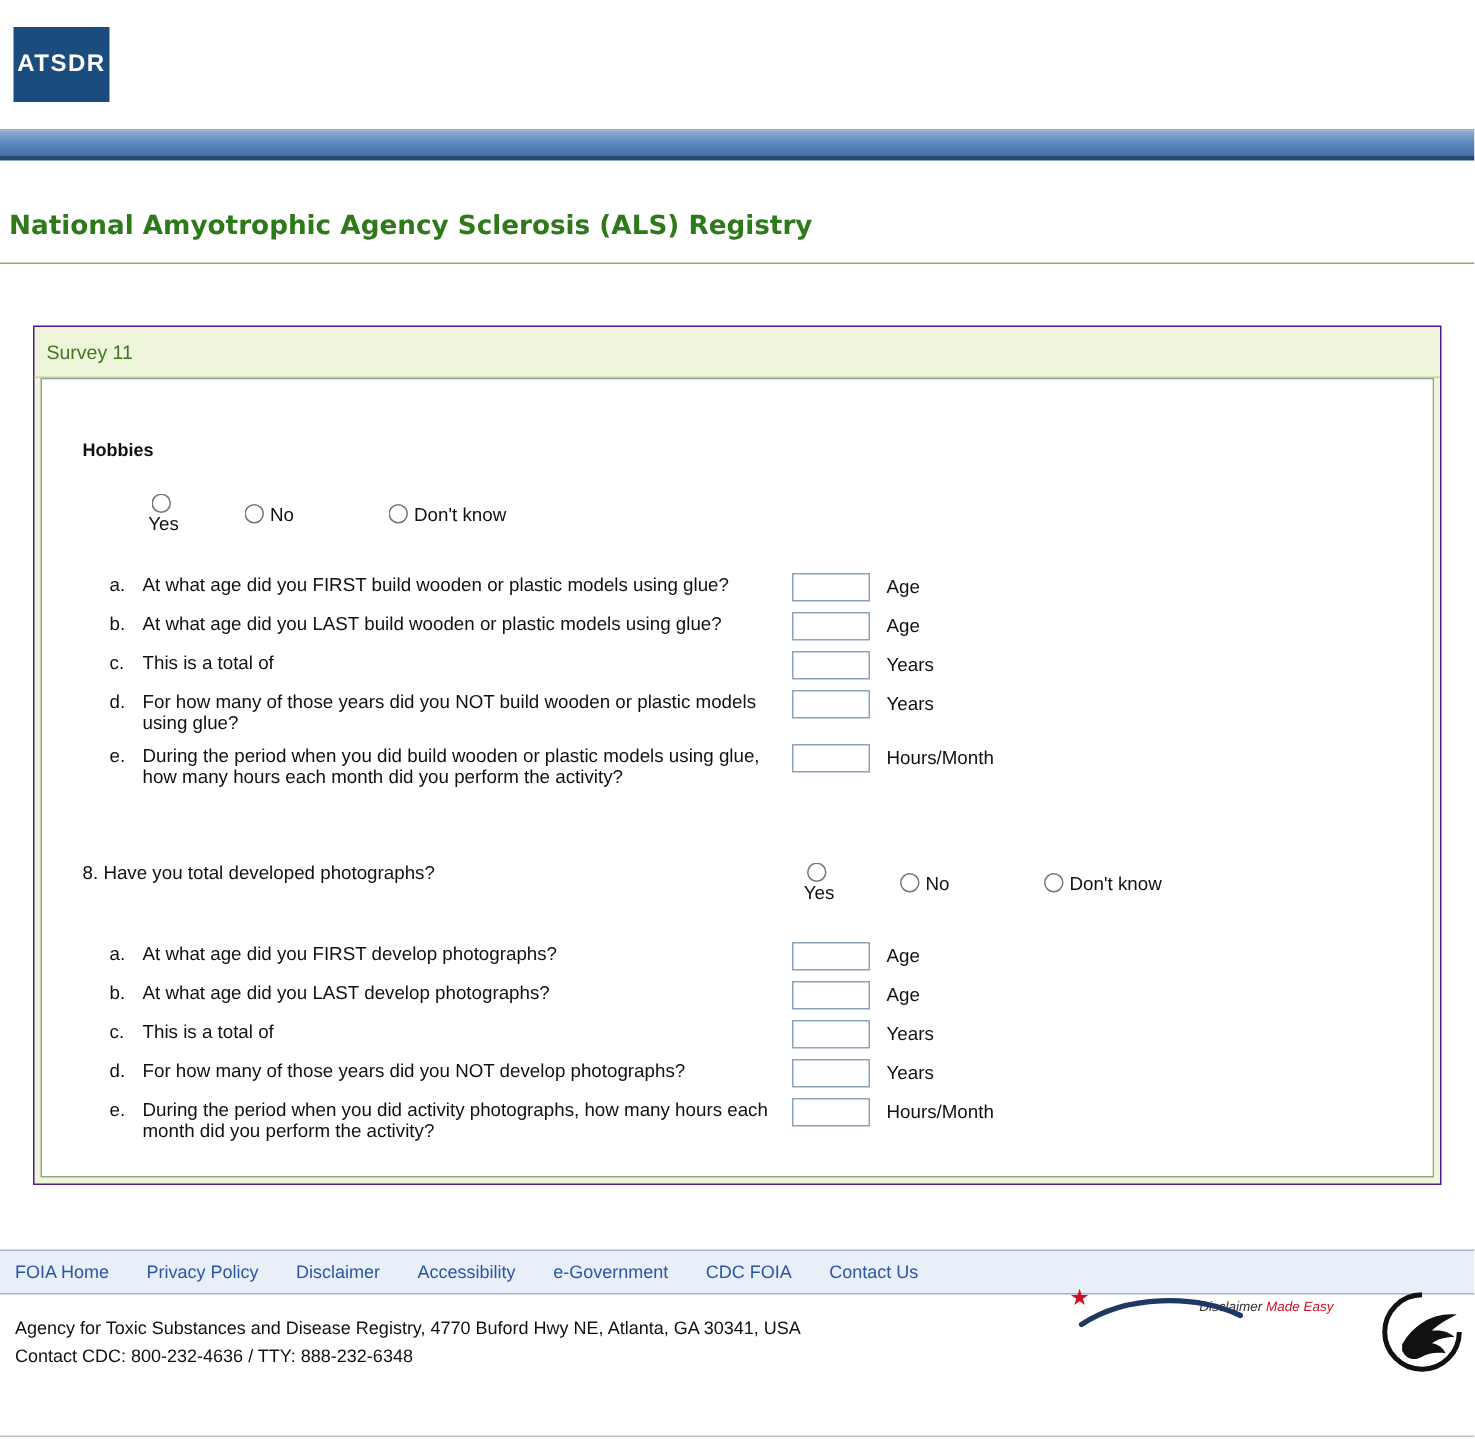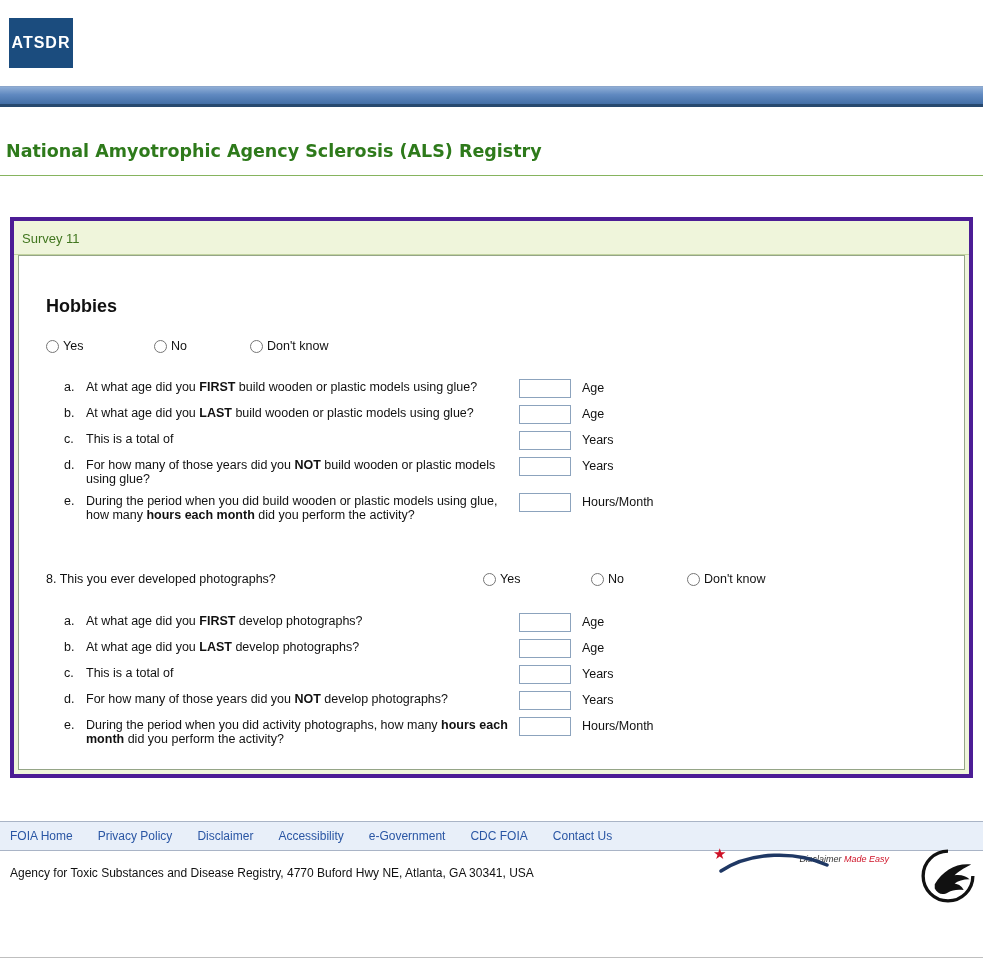--- a/index.html
+++ b/index.html
@@ -28,41 +28,41 @@
 
   
   .page-title {
     margin:34px 0 0 6px;
     font-family:"DejaVu Sans", sans-serif;
     font-size:17.5px; font-weight:bold; color:#2E7A1B;
   }
   .title-rule { margin-top:14px; border-top:1px solid #86B45E; }
 
   
-  .panel { margin:41px 10px 0; border:4px solid #4c1d95; background:#EFF5DB; }
+  .panel { margin:41px 22px 0; border:1px solid #4c1d95; background:#EFF5DB; }
   .panel-header { padding:8px 8px 7px; border-bottom:1px solid #C3D4A0; }
   .panel-header span { font-size:13px; font-weight:bold; color:#41761F; font-weight:normal; }
   .panel-inner { margin:0 4px 4px; border:1px solid #95A587; }
   .content { background:#fff; padding:40px 20px 16px 27px; font-size:12px; }
 
-  .section-heading { font-weight:bold; font-size:18px; color:#111; }
+  .section-heading { font-weight:bold; font-size:12px; color:#111; }
 
   .q-row { display:flex; margin-top:22px; align-items:flex-start; }
   .q-text { width:437px; font-size:12.5px; line-height:15px; }
   .radio-group { display:flex; align-items:center; }
   .opt { display:flex; align-items:center; font-size:12.5px; cursor:pointer; }
   .opt input { margin:0 4px 0 0; }
-  .opt-yes { width:108px; }
+  .opt-yes { width:108px;flex-direction:column; }
   .opt-no  { width:96px;  }
 
   .sub-block { margin-top:26px; }
   .sub-row { display:flex; align-items:flex-start; margin-bottom:7px; }
   .sub-letter { width:22px; margin-left:18px; font-size:12.5px; line-height:14px; padding-top:1px; }
   .sub-text { width:433px; font-size:12.5px; line-height:14px; padding-top:1px; }
-  .sub-text b { font-weight:bold; }
+  .sub-text b { font-weight:normal; }
   .txt {
     width:52px; height:19px; border:1px solid #8CA3BD; background:#fff;
     font-size:12px; padding:1px 3px; font-family:"Liberation Sans", sans-serif;
   }
   .sub-unit { margin-left:11px; font-size:12.5px; line-height:19px; }
 
   .q8-block { margin-top:50px; }
 
   
   .pager {
@@ -177,21 +177,21 @@
           <div class="sub-letter">e.</div>
           <div class="sub-text"><span>During the period when you did build wooden or plastic models using glue, how many </span><b>hours each month</b><span> did you perform the activity?</span></div>
           <input type="text" class="txt" style="">
           <div class="sub-unit">Hours/Month</div>
         </div>
       </div>
 
       <div class="q-row q8-block">
         <div class="q-text">
           <span>8.</span>
-          <span>This you ever developed photographs?</span>
+          <span>Have you total developed photographs?</span>
         </div>
         <div class="radio-group">
           <label class="opt opt-yes">
             <input type="radio" name="q8" style="">
             <span>Yes</span>
           </label>
           <label class="opt opt-no">
             <input type="radio" name="q8" style="">
             <span>No</span>
           </label>
@@ -245,20 +245,21 @@
   <a class="flink">Privacy Policy</a>
   <a class="flink">Disclaimer</a>
   <a class="flink">Accessibility</a>
   <a class="flink">e-Government</a>
   <a class="flink">CDC FOIA</a>
   <a class="flink">Contact Us</a>
 </div>
 
 <div class="footer-info">
   <div>Agency for Toxic Substances and Disease Registry, 4770 Buford Hwy NE, Atlanta, GA 30341, USA</div>
+  <div>Contact CDC: 800-232-4636 / TTY: 888-232-6348</div>
 
   <div class="usagov">
     <svg class="swoosh" width="112" height="24" viewBox="0 0 112 24">
       <path d="M4 22 C34 2 80 2 110 16" fill="none" stroke="#1F3864" stroke-width="3.5" stroke-linecap="round"></path>
     </svg>
     <span class="star">★</span>
     <div class="tagline">
       <span class="tag-l">Disclaimer</span>
       <span class="tag-r">Made Easy</span>
     </div>

